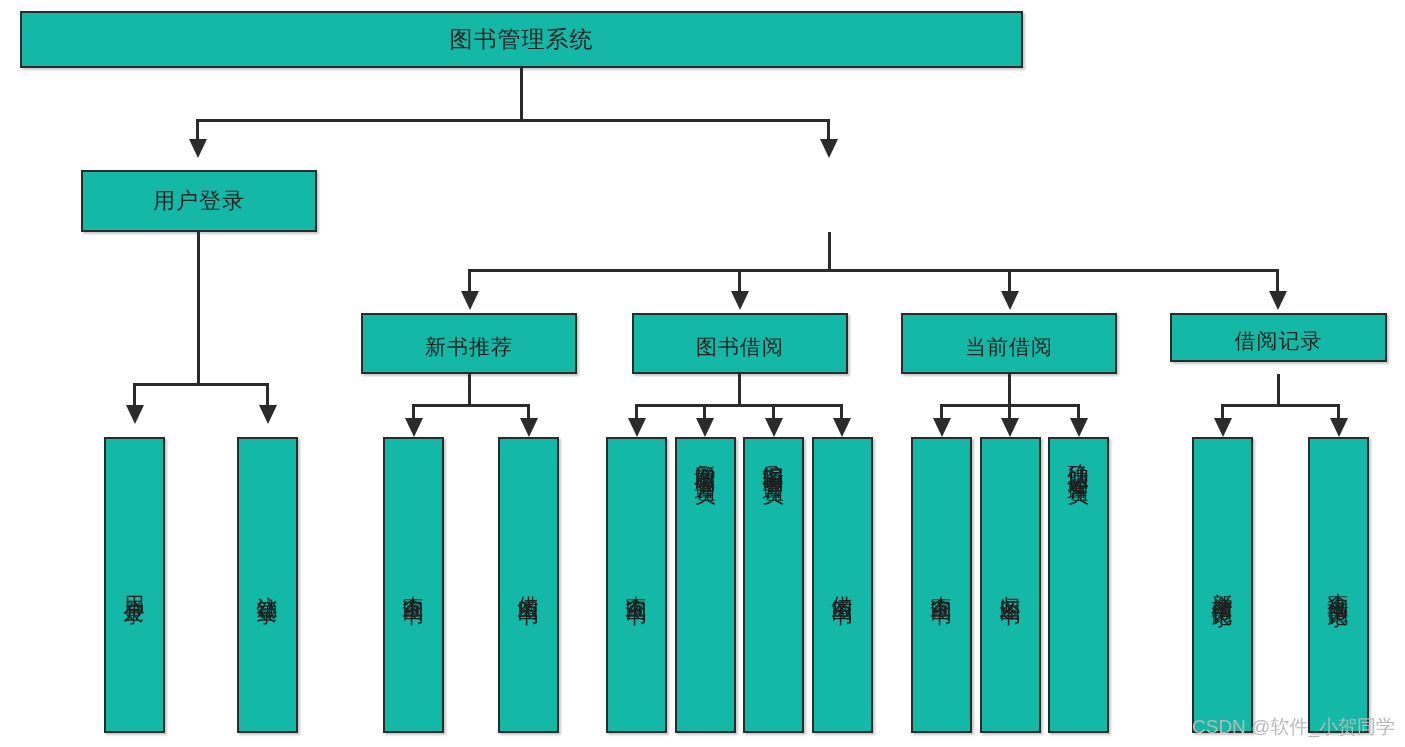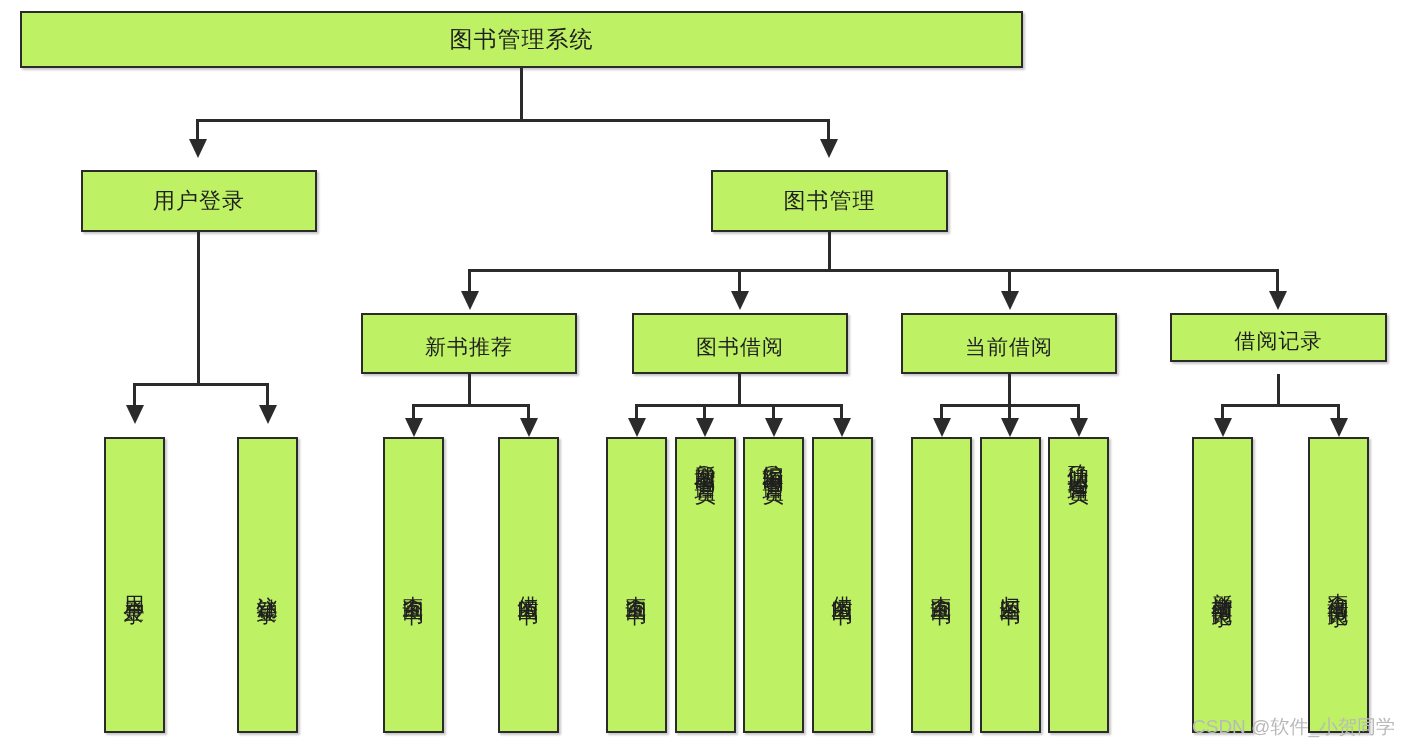--- a/index.html
+++ b/index.html
@@ -17,21 +17,21 @@
     width: 1405px;
     height: 747px;
     background: #ffffff;
     overflow: hidden;
   }
 
   
   .node {
     position: absolute;
     box-sizing: border-box;
-    background: #bef264;
+    background: #14b8a6;
     border: 2px solid #2b2b2b;
     box-shadow: 2px 2px 2px rgba(0,0,0,0.22);
     display: flex;
     align-items: center;
     justify-content: center;
     text-align: center;
   }
   .node-label {
     display: block;
     color: #1f1f1f;
@@ -101,23 +101,20 @@
 
   <div class="vline" style="left:520px; top:68px; width:3px; height:52px;"></div>
   <div class="hline" style="left:196px; top:119px; width:634px; height:3px;"></div>
   <div class="vline" style="left:196px; top:119px; width:3px; height:20px;"></div>
   <div class="vline" style="left:827px; top:119px; width:3px; height:20px;"></div>
   <div class="arrow" style="left:189px; top:139px;"></div>
   <div class="arrow" style="left:820px; top:139px;"></div>
 
   <div class="node level2" style="left:81px; top:170px; width:236px; height:62px;">
     <span class="node-label">用户登录</span>
-  </div>
-  <div class="node level2" style="left:711px; top:170px; width:237px; height:62px;">
-    <span class="node-label">图书管理</span>
   </div>
 
   <div class="vline" style="left:197px; top:232px; width:3px; height:152px;"></div>
   <div class="hline" style="left:133px; top:383px; width:136px; height:3px;"></div>
   <div class="vline" style="left:133px; top:383px; width:3px; height:22px;"></div>
   <div class="vline" style="left:266px; top:383px; width:3px; height:22px;"></div>
   <div class="arrow" style="left:126px; top:405px;"></div>
   <div class="arrow" style="left:259px; top:405px;"></div>
 
   <div class="vline" style="left:828px; top:232px; width:3px; height:38px;"></div>

